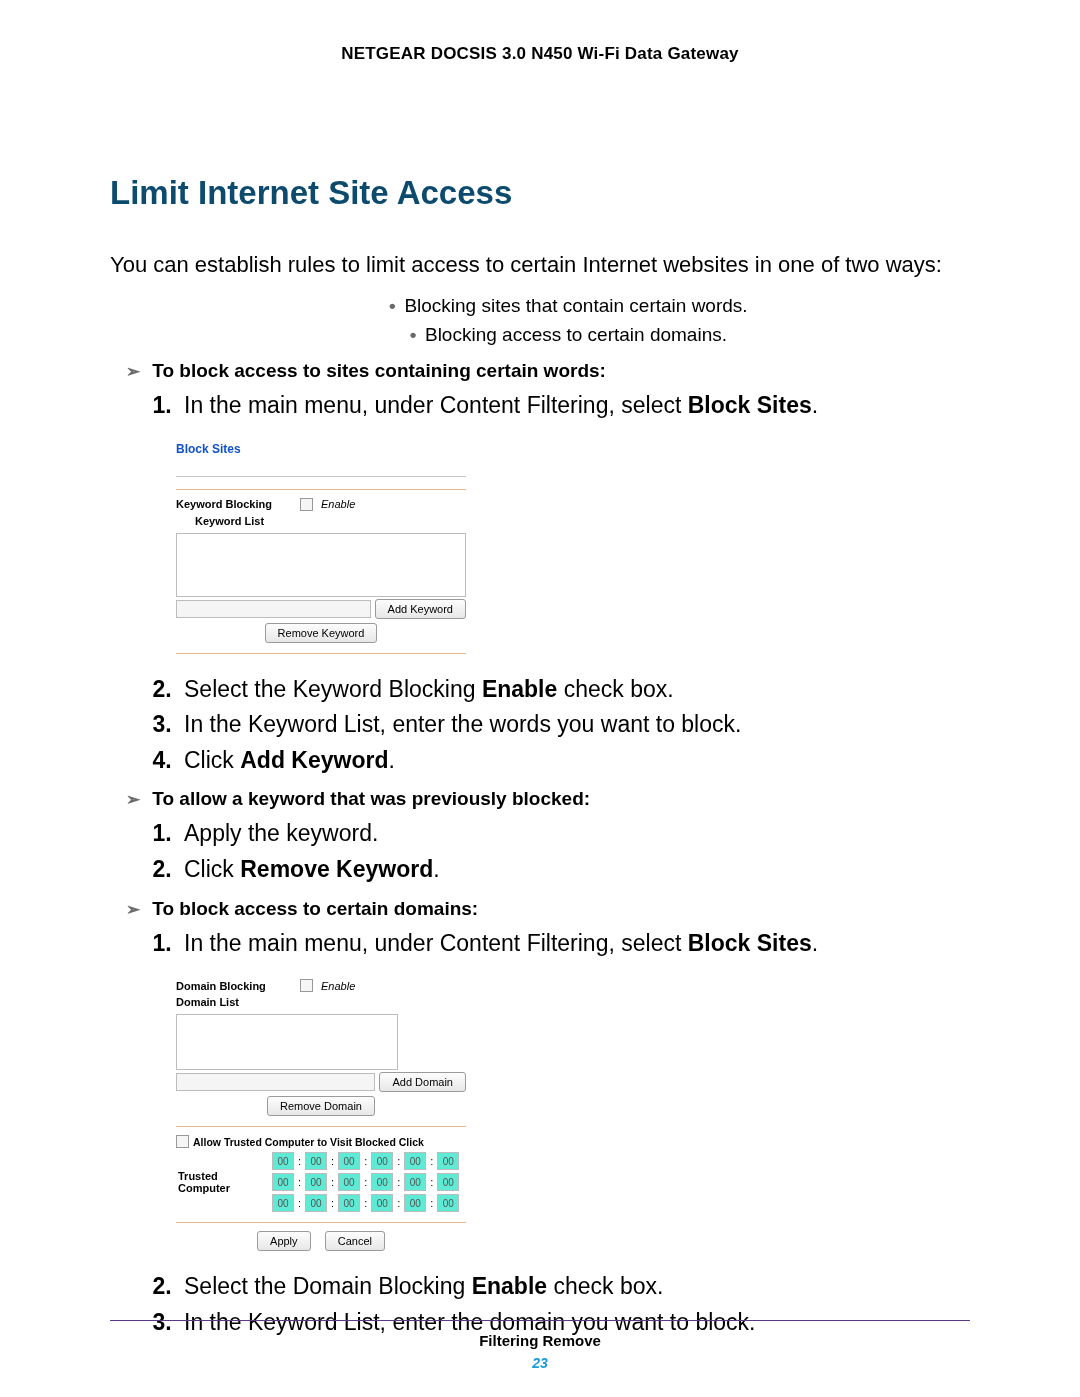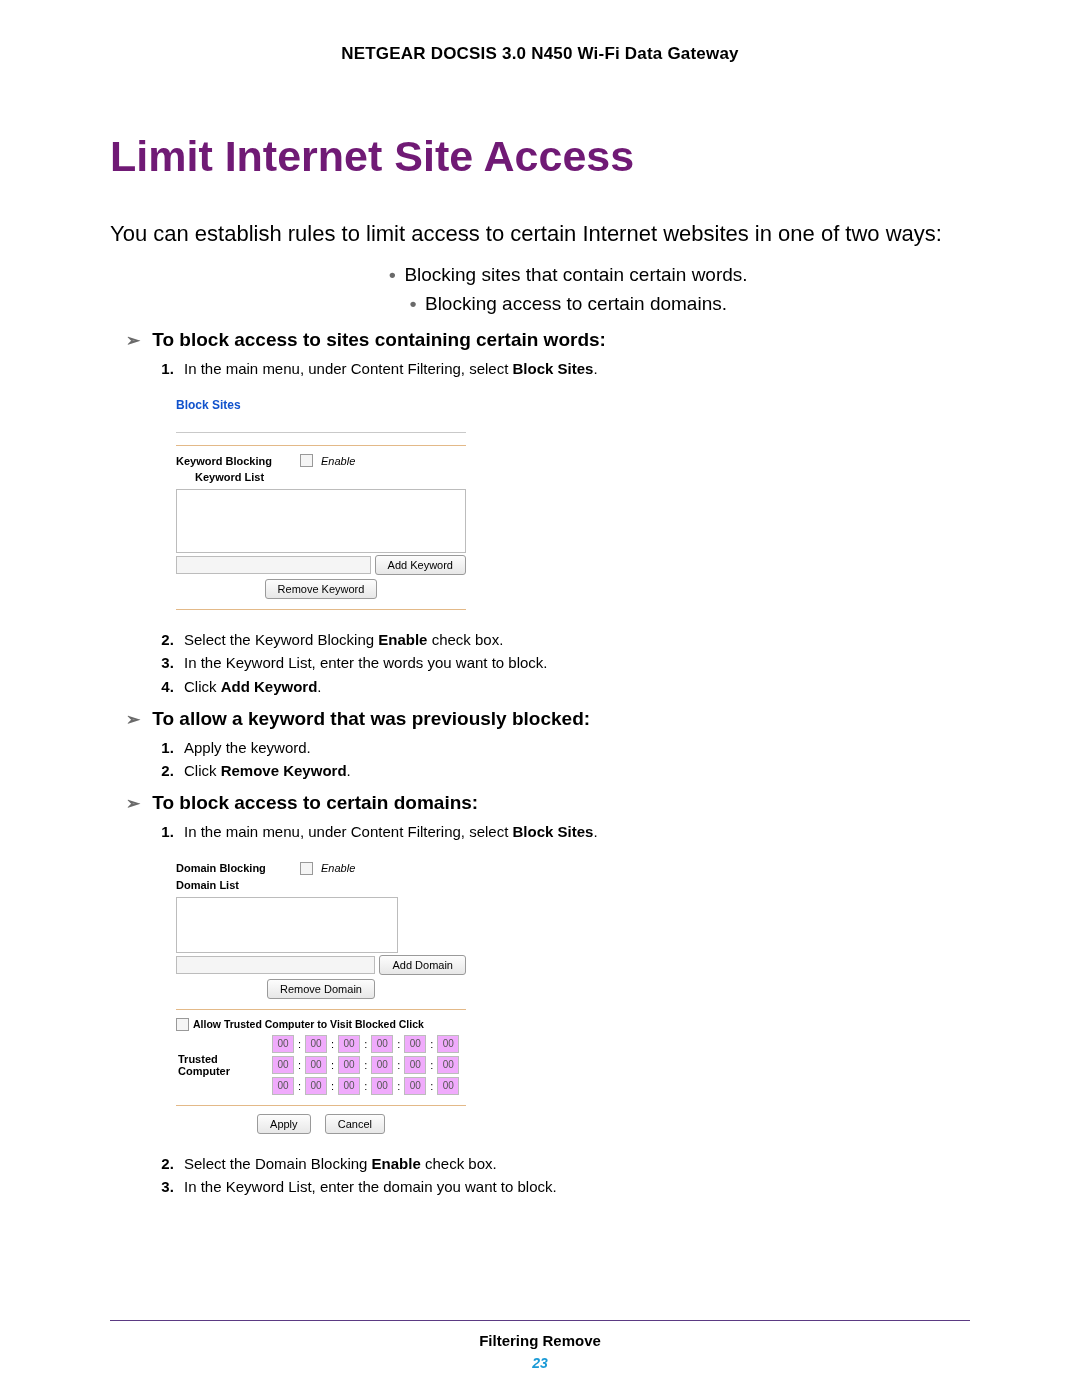--- a/index.html
+++ b/index.html
@@ -18,24 +18,24 @@
     box-sizing: border-box;
     padding: 44px 110px 60px 110px;
   }
   .doc-title {
     text-align: center;
     font-weight: bold;
     font-size: 17px;
     letter-spacing: 0.2px;
   }
   .h1 {
-    color: #701a75;
-    font-size: 43px;
-    font-weight: bold;
-    margin-top: 68px;
+    color: #0c4a6e;
+    font-size: 33px;
+    font-weight: bold;
+    margin-top: 110px;
     margin-bottom: 36px;
   }
   .body-text {
     font-size: 22px;
     line-height: 1.5;
   }
   ul.bullets {
     list-style: none;
     padding: 0;
     margin: 10px 0 0 48px;
@@ -58,21 +58,21 @@
     font-weight: bold;
   }
   .arrow-line .arrow {
     color: #6a6a6a;
     font-size: 17px;
     margin-right: 12px;
   }
   ol.steps {
     margin: 6px 0 6px 48px;
     padding: 0 0 0 20px;
-    font-size: 15px;
+    font-size: 23px;
     line-height: 1.55;
   }
   ol.steps li {
     padding-left: 6px;
   }
   ol.steps li::marker {
     font-weight: bold;
   }
   .strong { font-weight: bold; }
 
@@ -129,21 +129,21 @@
     background: linear-gradient(#fdfdfd,#e7e7e7);
     border-radius: 3px;
     white-space: nowrap;
   }
   .input-btn-row { display:flex; align-items:center; gap:4px; margin:2px 0;}
   .center { text-align:center; }
 
   .mac-table { border-collapse: collapse; margin-top: 2px; }
   .mac-table td { padding: 0 2px; font-size: 11px; }
   .mac-table input {
-    width: 20px; height: 16px; border:1px solid #bcbcbc; background:#f0abfc;
+    width: 20px; height: 16px; border:1px solid #bcbcbc; background:#5eead4;
     text-align:center; font-size:10px; color:#555; padding:0;
   }
 
   
   .footer-rule {
     position: absolute;
     left: 110px; right: 110px; bottom: 76px;
     border-top: 1px solid #5b3a83;
   }
   .footer-title {

